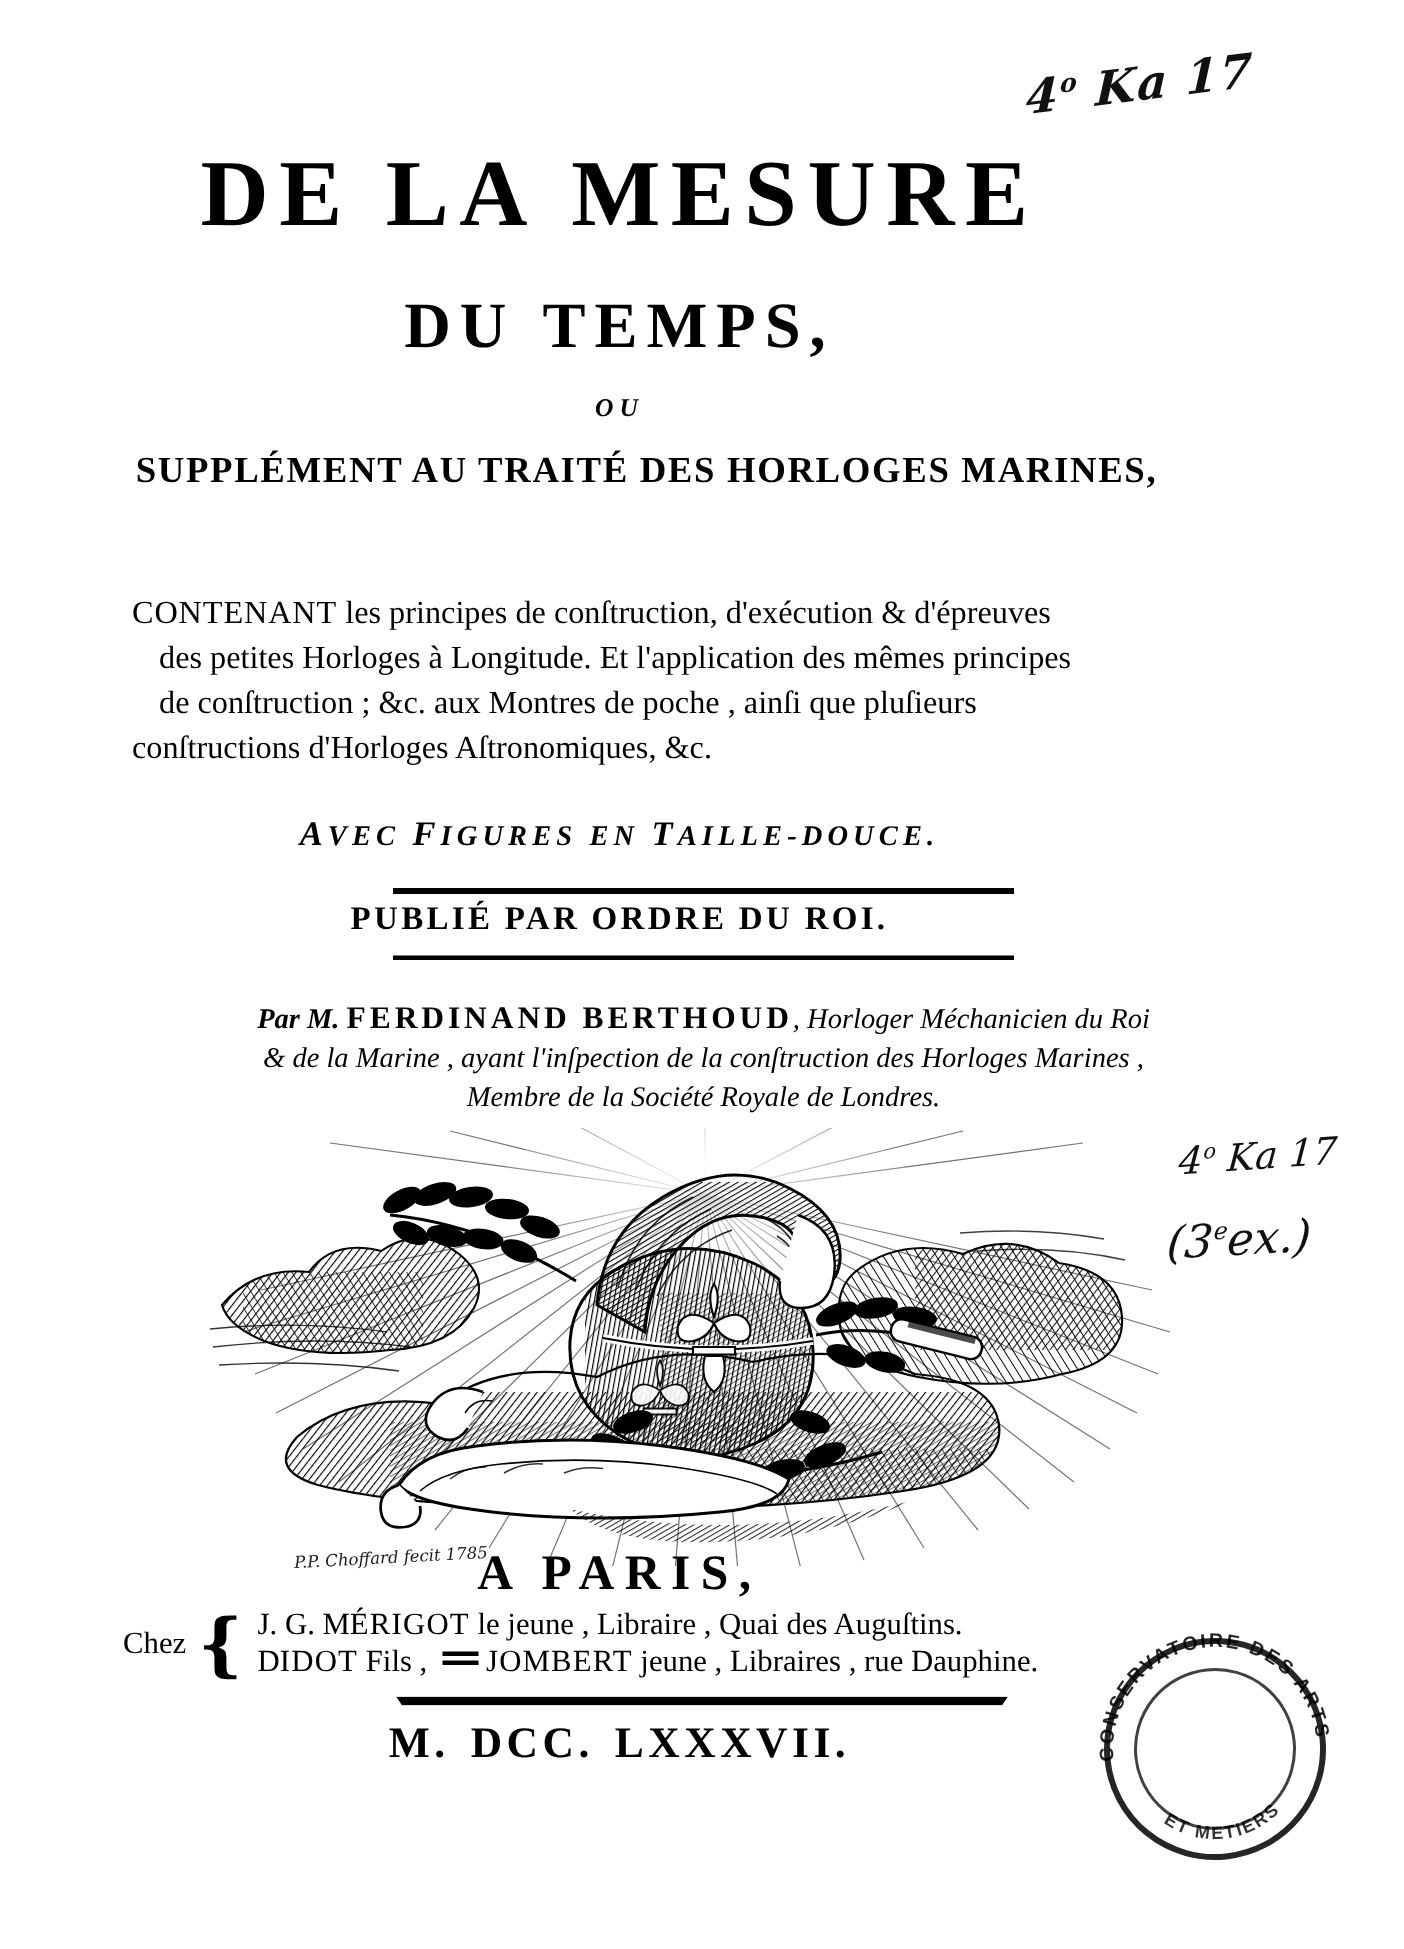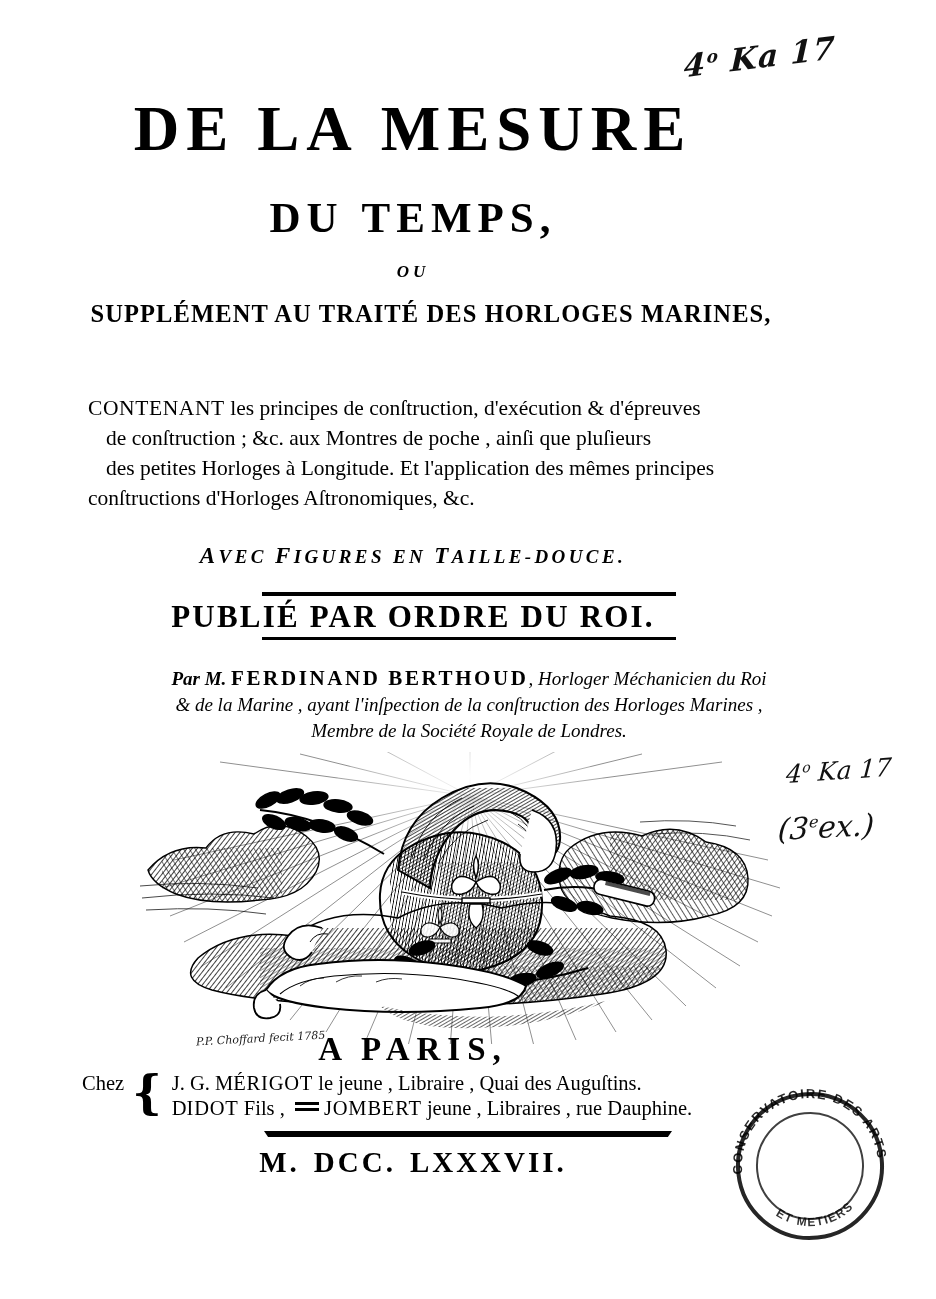--- a/index.html
+++ b/index.html
@@ -128,21 +128,21 @@
   .rule {
     position: absolute;
     left: 262px;
     width: 414px;
     background: #000;
   }
   #rule-top { top: 592px; height: 3.5px; }
   #rule-bot { top: 637px; height: 3px; }
   #t-publie {
     top: 601px;
-    font-size: 31px;
+    font-size: 22px;
     letter-spacing: 2.2px;
     font-weight: 600;
     line-height: 1;
   }
 
   
   #author {
     position: absolute;
     left: 78px;
     top: 665px;
@@ -191,20 +191,21 @@
     line-height: 1;
   }
   #t-paris .w { margin: 0 6px; }
 
   #imprint {
     position: absolute;
     left: 82px;
     top: 1071px;
     width: 700px;
     display: flex;
+    align-items: center;
     font-size: 20.5px;
     line-height: 25px;
   }
   #chez { margin-right: 8px; white-space: nowrap; }
   #brace {
     font-size: 46px;
     line-height: 44px;
     margin-right: 10px;
     font-family: "DejaVu Serif", serif;
     font-weight: 600;
@@ -266,22 +267,22 @@
     <span class="w">DU</span><span class="w">TEMPS,</span>
   </div>
 
   <div class="blk ctr" id="t-ou">OU</div>
 
   <div class="blk ctr" id="t-line3">SUPPLÉMENT AU TRAITÉ DES HORLOGES MARINES,</div>
 
   <div id="para">
     <p>
       <span class="ln"><span class="lead">CONTENANT</span> <span>les principes de conſtruction, d'exécution  &amp;  d'épreuves</span></span>
+      <span class="ln i">des petites Horloges à Longitude. Et l'application des mêmes principes</span>
       <span class="ln i">de conſtruction ; &amp;c. aux Montres de poche , ainſi que pluſieurs</span>
-      <span class="ln i">des petites Horloges à Longitude. Et l'application des mêmes principes</span>
       <span class="ln">conſtructions d'Horloges Aſtronomiques, &amp;c.</span>
     </p>
   </div>
 
   <div class="blk ctr" id="t-avec">
     <span class="big">A</span><span>VEC </span><span class="big">F</span><span>IGURES EN </span><span class="big">T</span><span>AILLE-DOUCE.</span>
   </div>
 
   <div class="rule" id="rule-top"></div>
   <div class="blk ctr" id="t-publie">PUBLIÉ PAR ORDRE DU ROI.</div>

